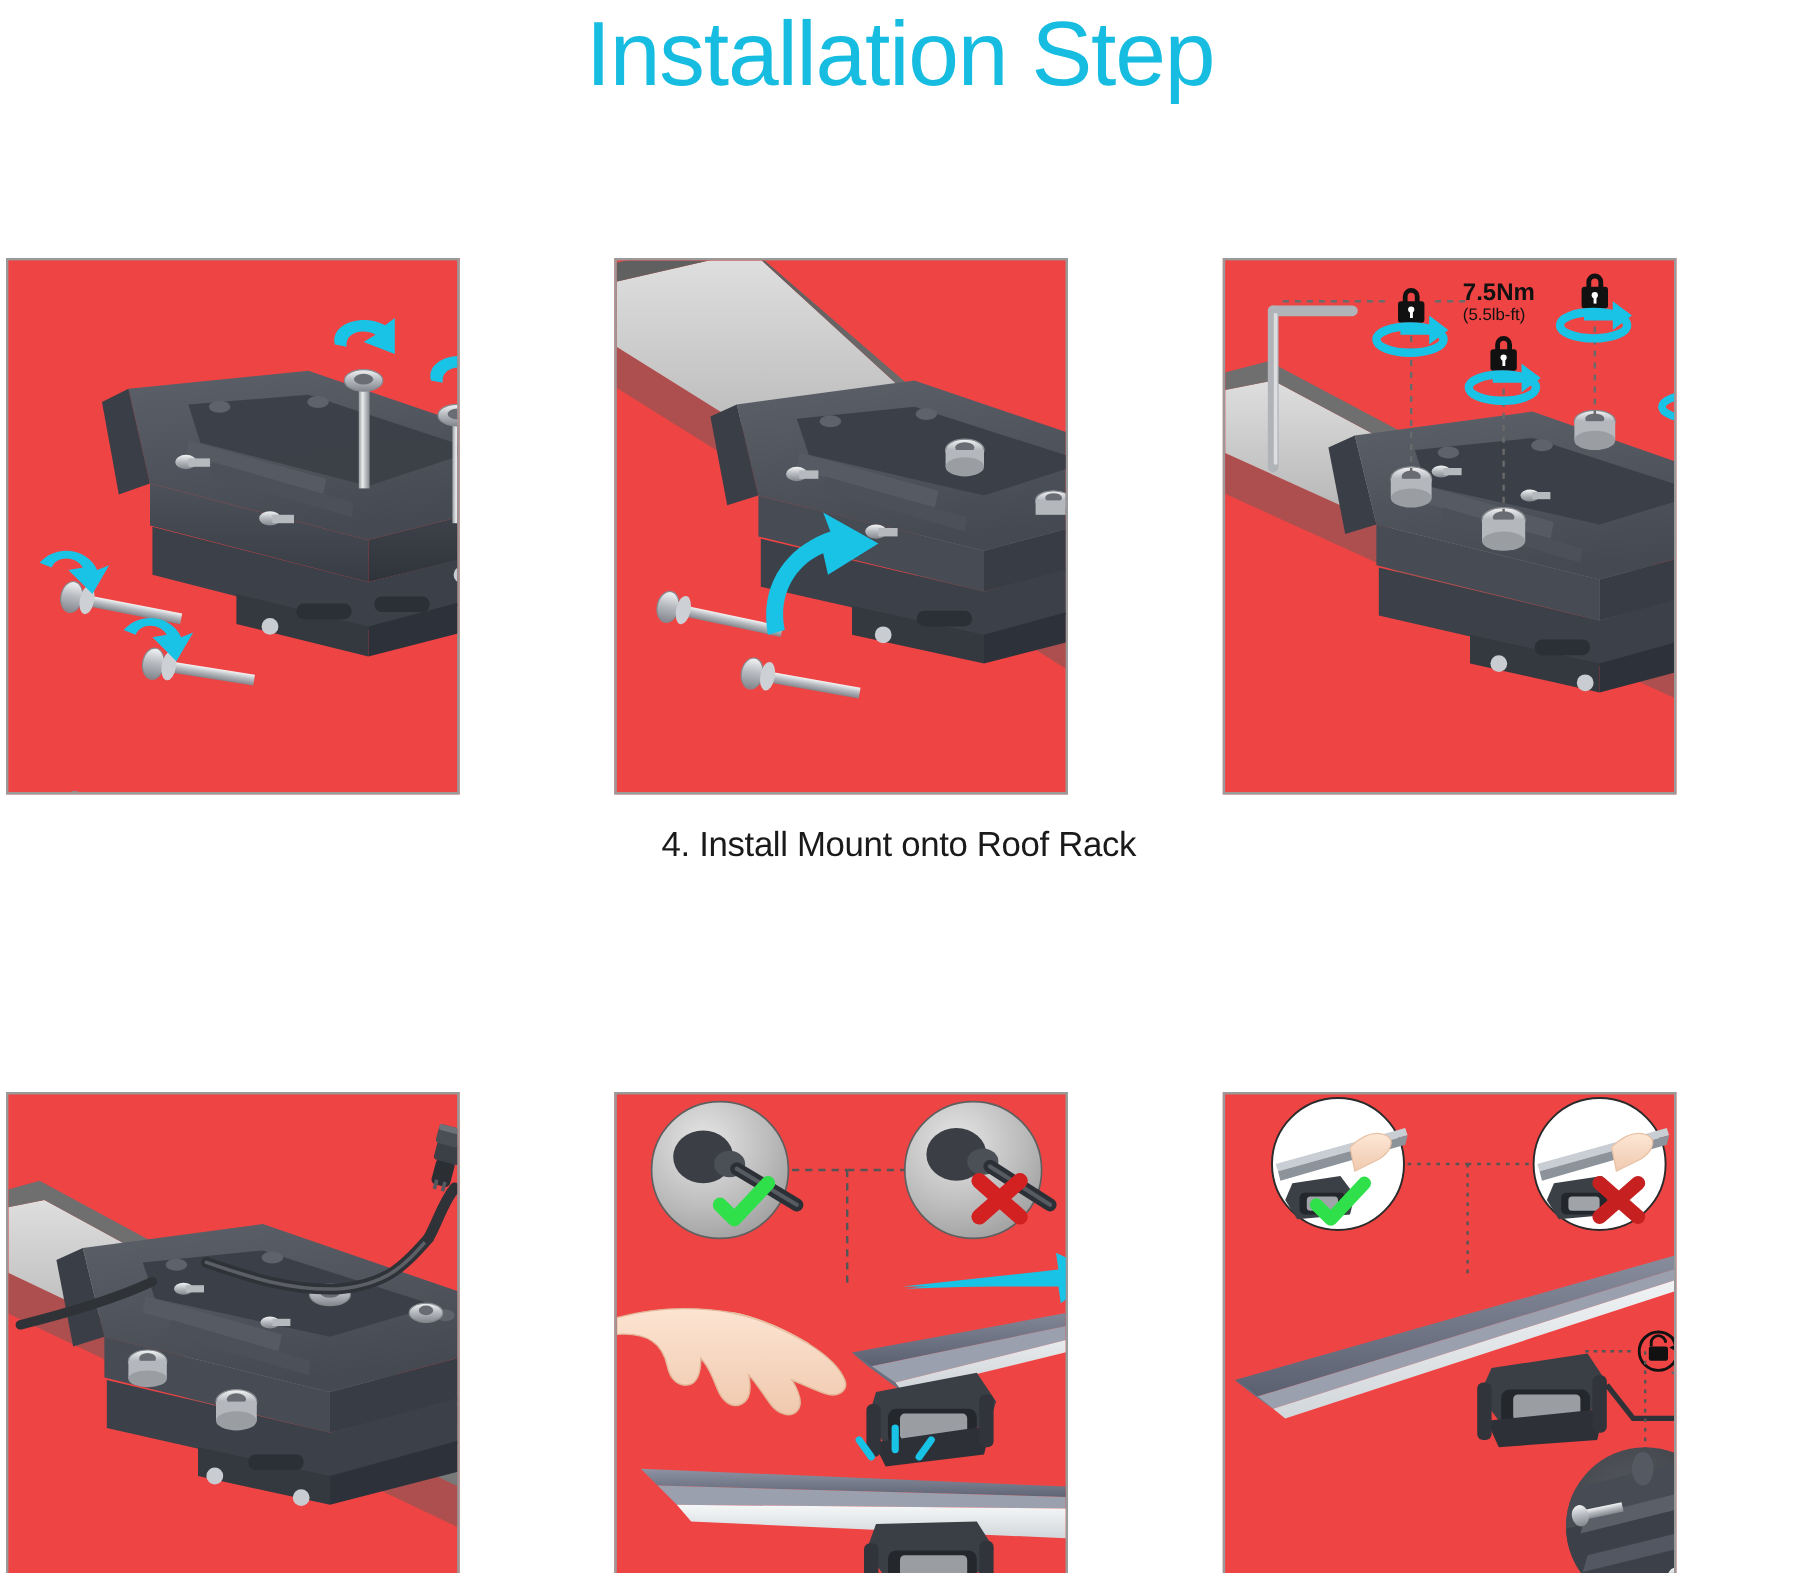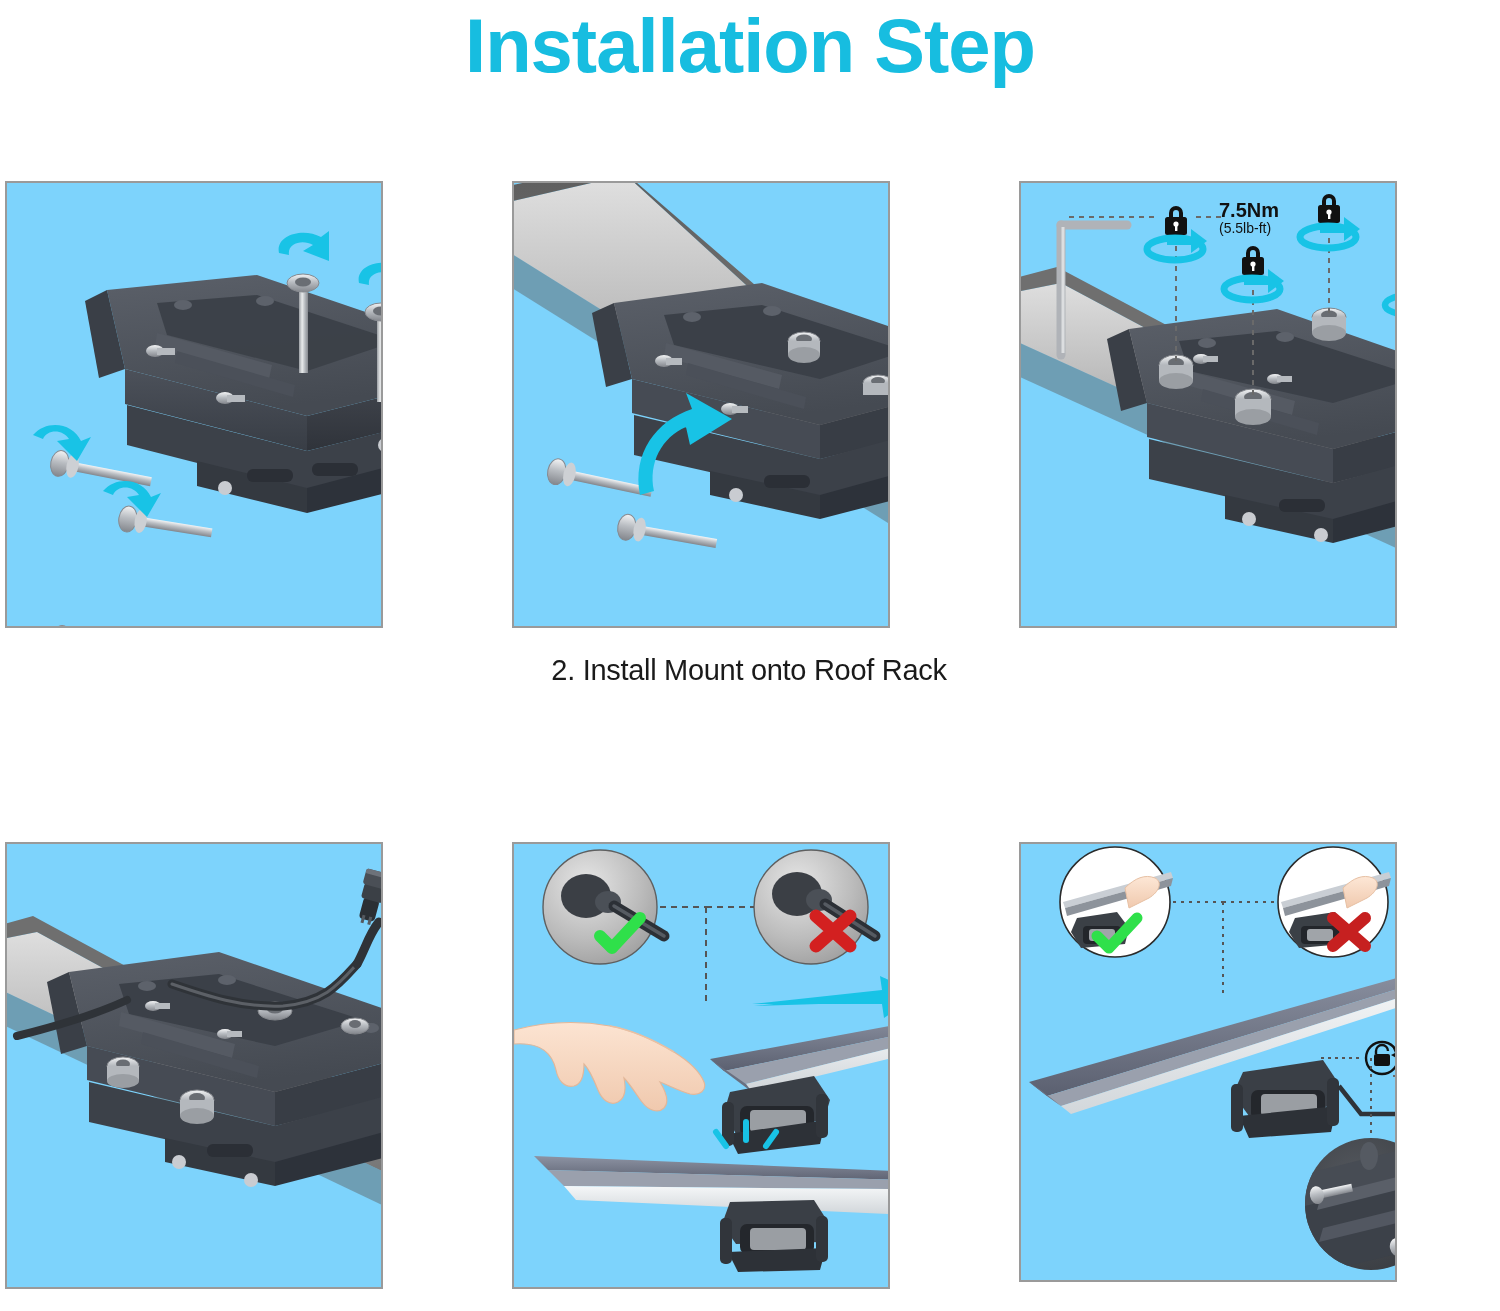--- a/index.html
+++ b/index.html
@@ -7,40 +7,41 @@
     width:1500px;height:1311px;
     background:#ffffff;
     font-family:"Liberation Sans", sans-serif;
     overflow:hidden;
     position:relative;
   }
   .page-title{
     position:absolute;top:4px;left:0;width:1500px;
     text-align:center;
     font-size:76px;
-    font-weight:700;
+    font-weight:400;
     letter-spacing:-1px;
     color:#17bde0;
     line-height:1.1;
   }
   .grid{
     position:absolute;
     top:181px;left:5px;
     width:1490px;
   }
   .row{display:flex;gap:33px;}
   .row2{margin-top:153px;}
   .cell{width:474px;}
   .panel{
     position:relative;
     width:378px;height:447px;
     border:2px solid #9a9a9a;
-    background:#7dd3fc;
+    background:#ef4444;
     box-sizing:border-box;
     overflow:hidden;
+    margin-top:34px;
   }
   .panel6{height:440px;}
   .caption{
     margin-top:24px;
     font-size:29px;
     color:#1a1a1a;
     line-height:1.28;
     text-align:center;
     letter-spacing:-.3px;
   }
@@ -244,21 +245,21 @@
           <g>
               <ellipse cx="216" cy="226" rx="9" ry="6" fill="url(#metal)"></ellipse>
               <rect x="218" y="223" width="16" height="7" fill="#b6babf"></rect>
             </g>
 
           <g>
             <path d="M126 312 C118 270 142 238 178 226 L172 210 L218 236 L176 262 L172 244 C148 254 134 280 140 308 Z" fill="#18c3e6"></path>
           </g>
         </svg>
       </div>
-      <div class="caption cap-c2">2. Install Mount onto Roof Rack</div>
+      <div class="caption cap-c2">4. Install Mount onto Roof Rack</div>
     </div>
 
     <div class="cell">
       <div class="panel">
         <svg width="470" height="443" viewBox="0 0 470 443">
           <defs>
             <linearGradient id="railg3" x1="0" y1="0" x2="0" y2="1">
               <stop offset="0" stop-color="#dedede"></stop>
                 <stop offset="0.35" stop-color="#bcbcbc"></stop>
               <stop offset="0.55" stop-color="#8b8b8b"></stop>

